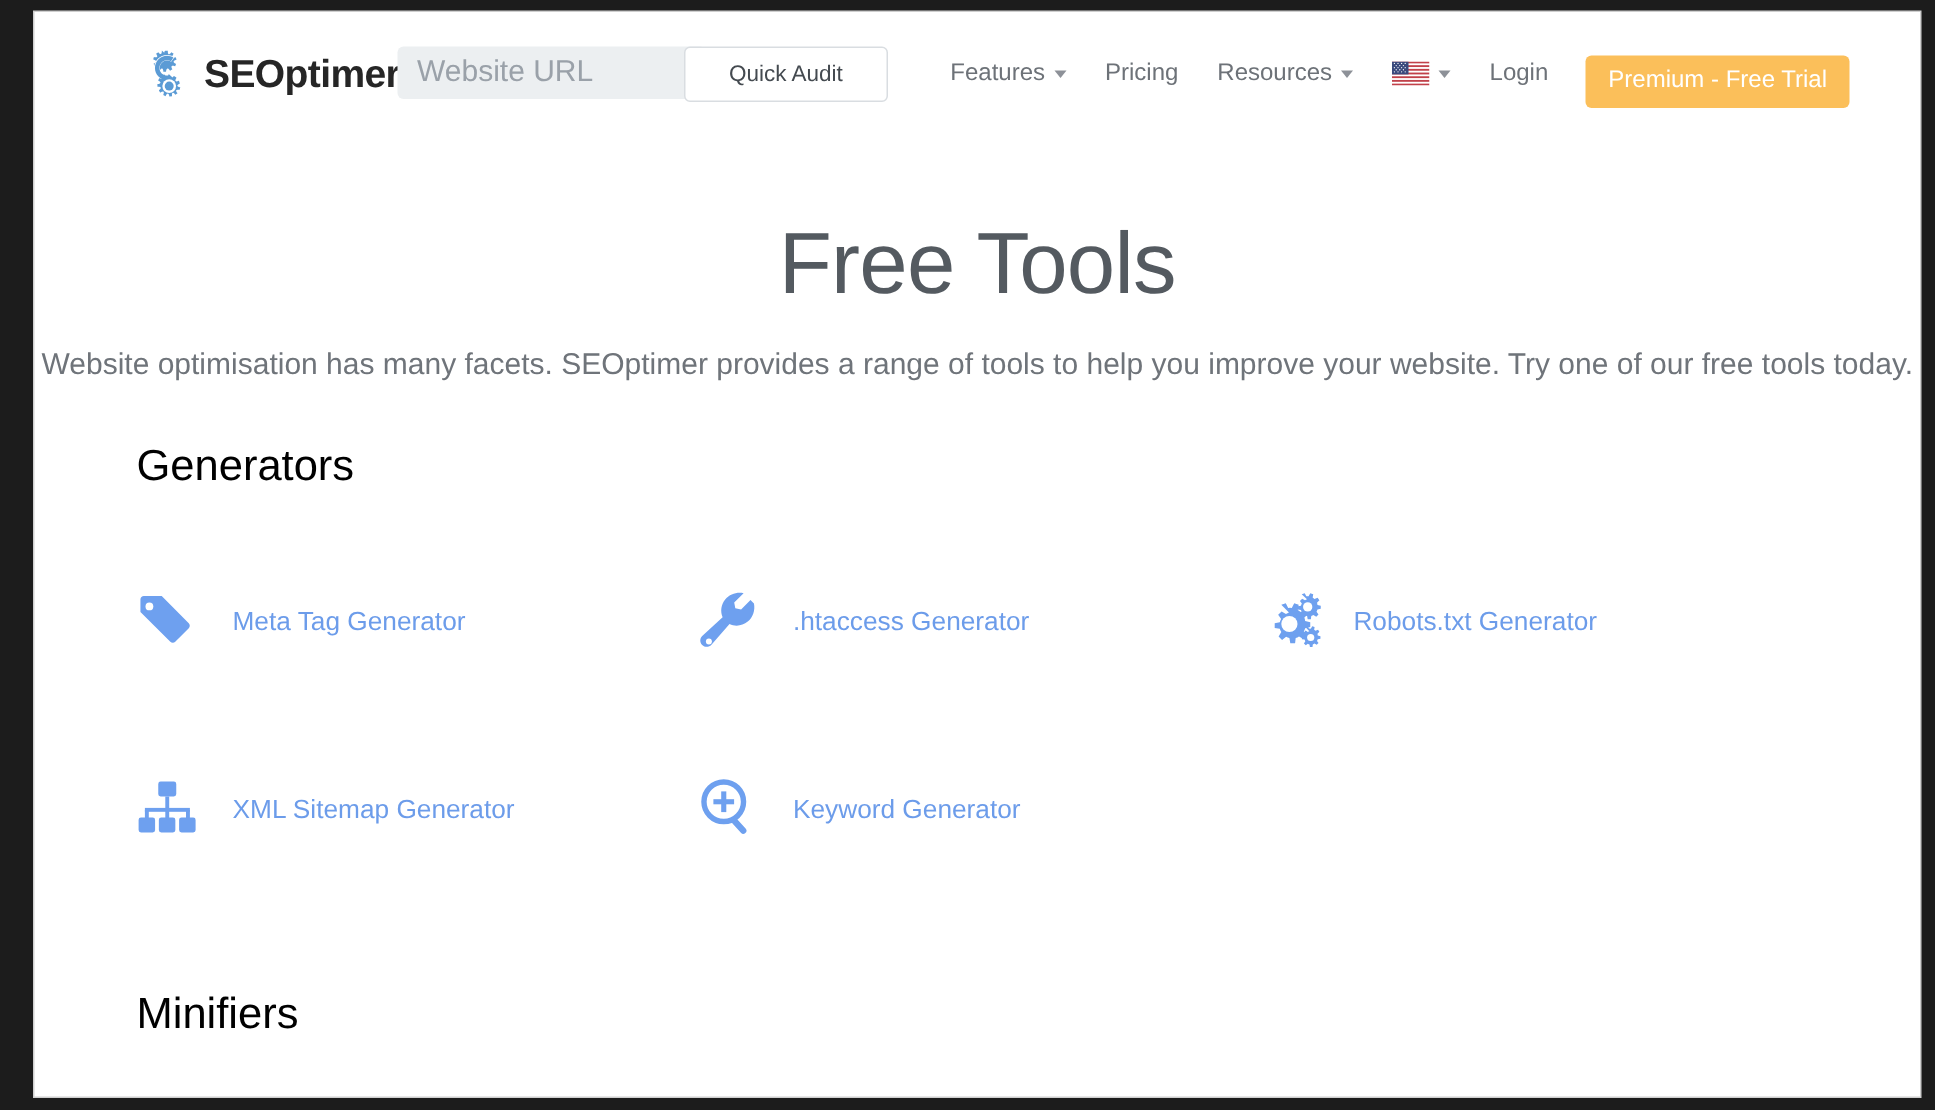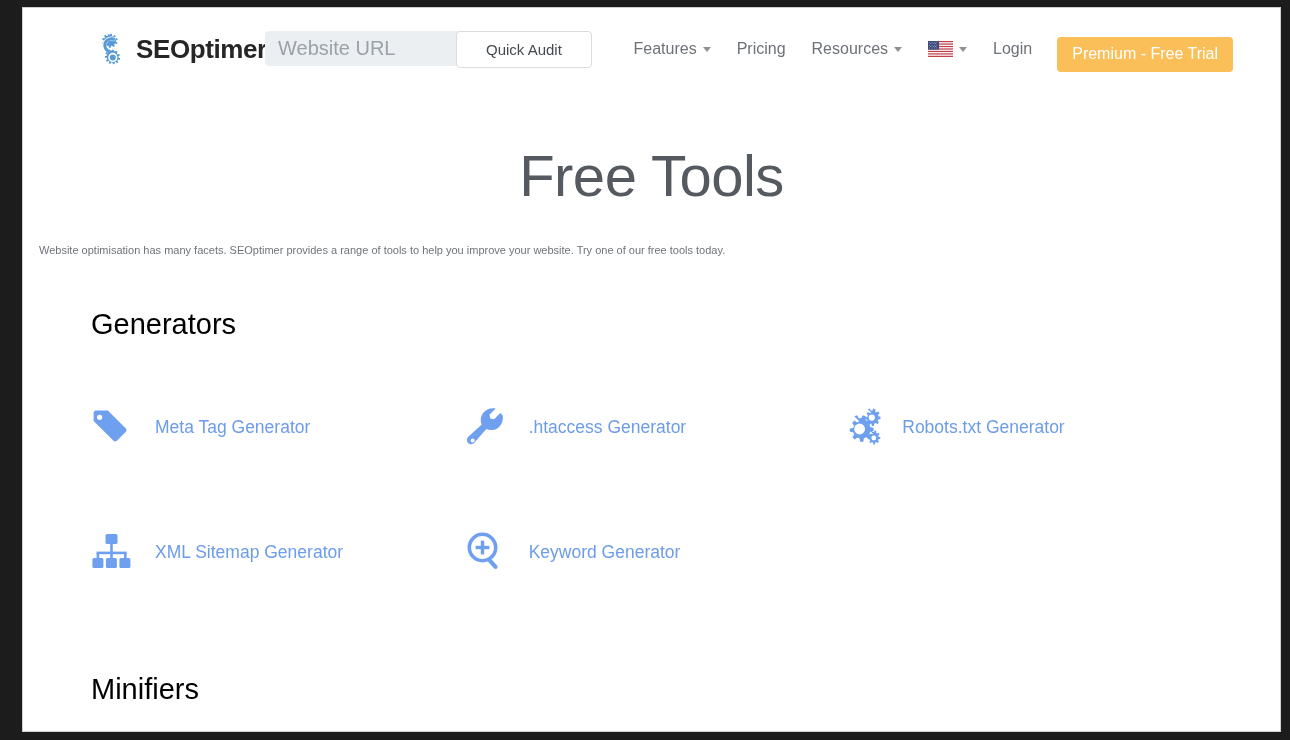--- a/index.html
+++ b/index.html
@@ -135,23 +135,24 @@
     margin: 0;
     padding-top: 56px;
     text-align: center;
     font-size: 58px;
     font-weight: normal;
     color: #545a60;
     letter-spacing: -0.5px;
     line-height: 1.05;
   }
   .hero-sub {
-    margin: 16px;
+    margin: 4px;
     padding-top: 21px;
-    font-size: 11px;
+    text-align: center;
+    font-size: 20px;
     color: #6f747a;
   }
 
   
   .section {
     padding-left: 68px;
     padding-right: 68px;
   }
   .section-title {
     margin: 0;

